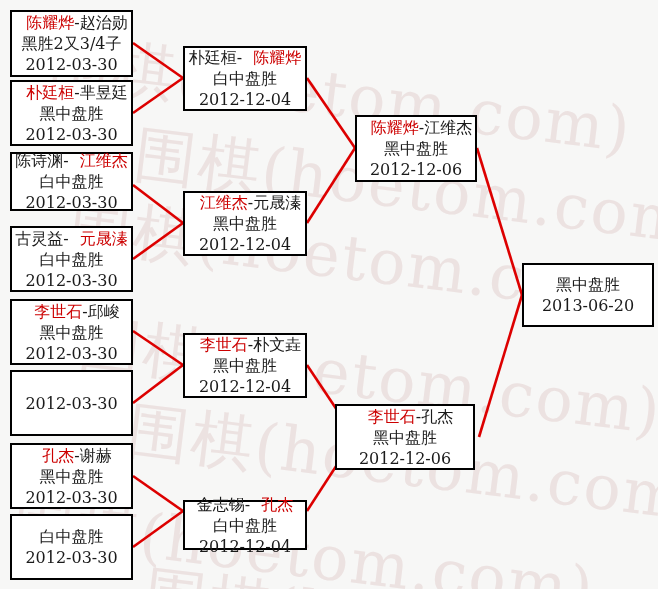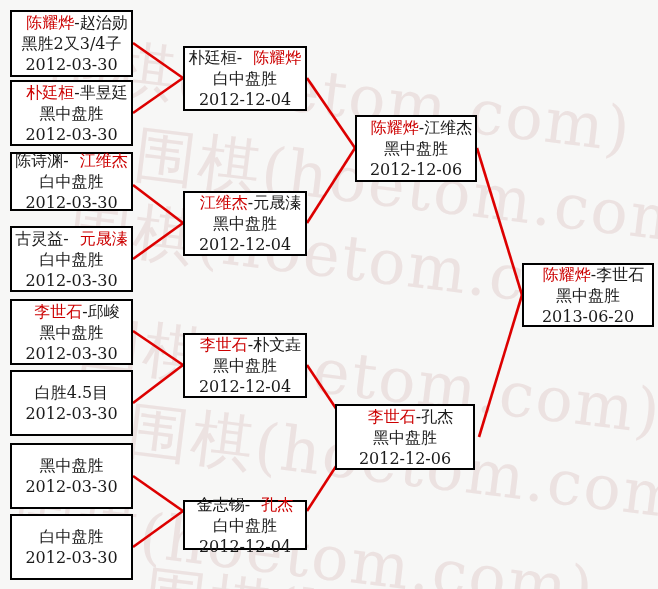--- a/index.html
+++ b/index.html
@@ -106,24 +106,24 @@
     <div><span class="blk">古灵益</span><span class="dash">-</span><span class="red">元晟溱</span></div>
     <div>白中盘胜</div>
     <div>2012-03-30</div>
   </div>
   <div class="match" style="left:10px;top:299px;width:123px;height:66px">
     <div><span class="red">李世石</span><span class="dash">-</span><span class="blk">邱峻</span></div>
     <div>黑中盘胜</div>
     <div>2012-03-30</div>
   </div>
   <div class="match" style="left:10px;top:370px;width:123px;height:66px">
-    <div>白胜4.5目</div>
     <div>2012-03-30</div>
   </div>
   <div class="match" style="left:10px;top:443px;width:123px;height:66px">
+    <div><span class="red">孔杰</span><span class="dash">-</span><span class="blk">谢赫</span></div>
     <div>黑中盘胜</div>
     <div>2012-03-30</div>
   </div>
   <div class="match" style="left:10px;top:514px;width:123px;height:66px">
     <div>白中盘胜</div>
     <div>2012-03-30</div>
   </div>
 
   <div class="match" style="left:183px;top:46px;width:124px;height:65px">
     <div><span class="blk">朴廷桓</span><span class="dash">-</span><span class="red">陈耀烨</span></div>
@@ -151,18 +151,17 @@
     <div>黑中盘胜</div>
     <div>2012-12-06</div>
   </div>
   <div class="match" style="left:335px;top:404px;width:140px;height:66px">
     <div><span class="red">李世石</span><span class="dash">-</span><span class="blk">孔杰</span></div>
     <div>黑中盘胜</div>
     <div>2012-12-06</div>
   </div>
 
   <div class="match" style="left:522px;top:263px;width:132px;height:64px">
-    <div><span class="red">陈耀烨</span><span class="dash">-</span><span class="blk">李世石</span></div>
     <div>黑中盘胜</div>
     <div>2013-06-20</div>
   </div>
 
 </div>
 
 </body></html>

